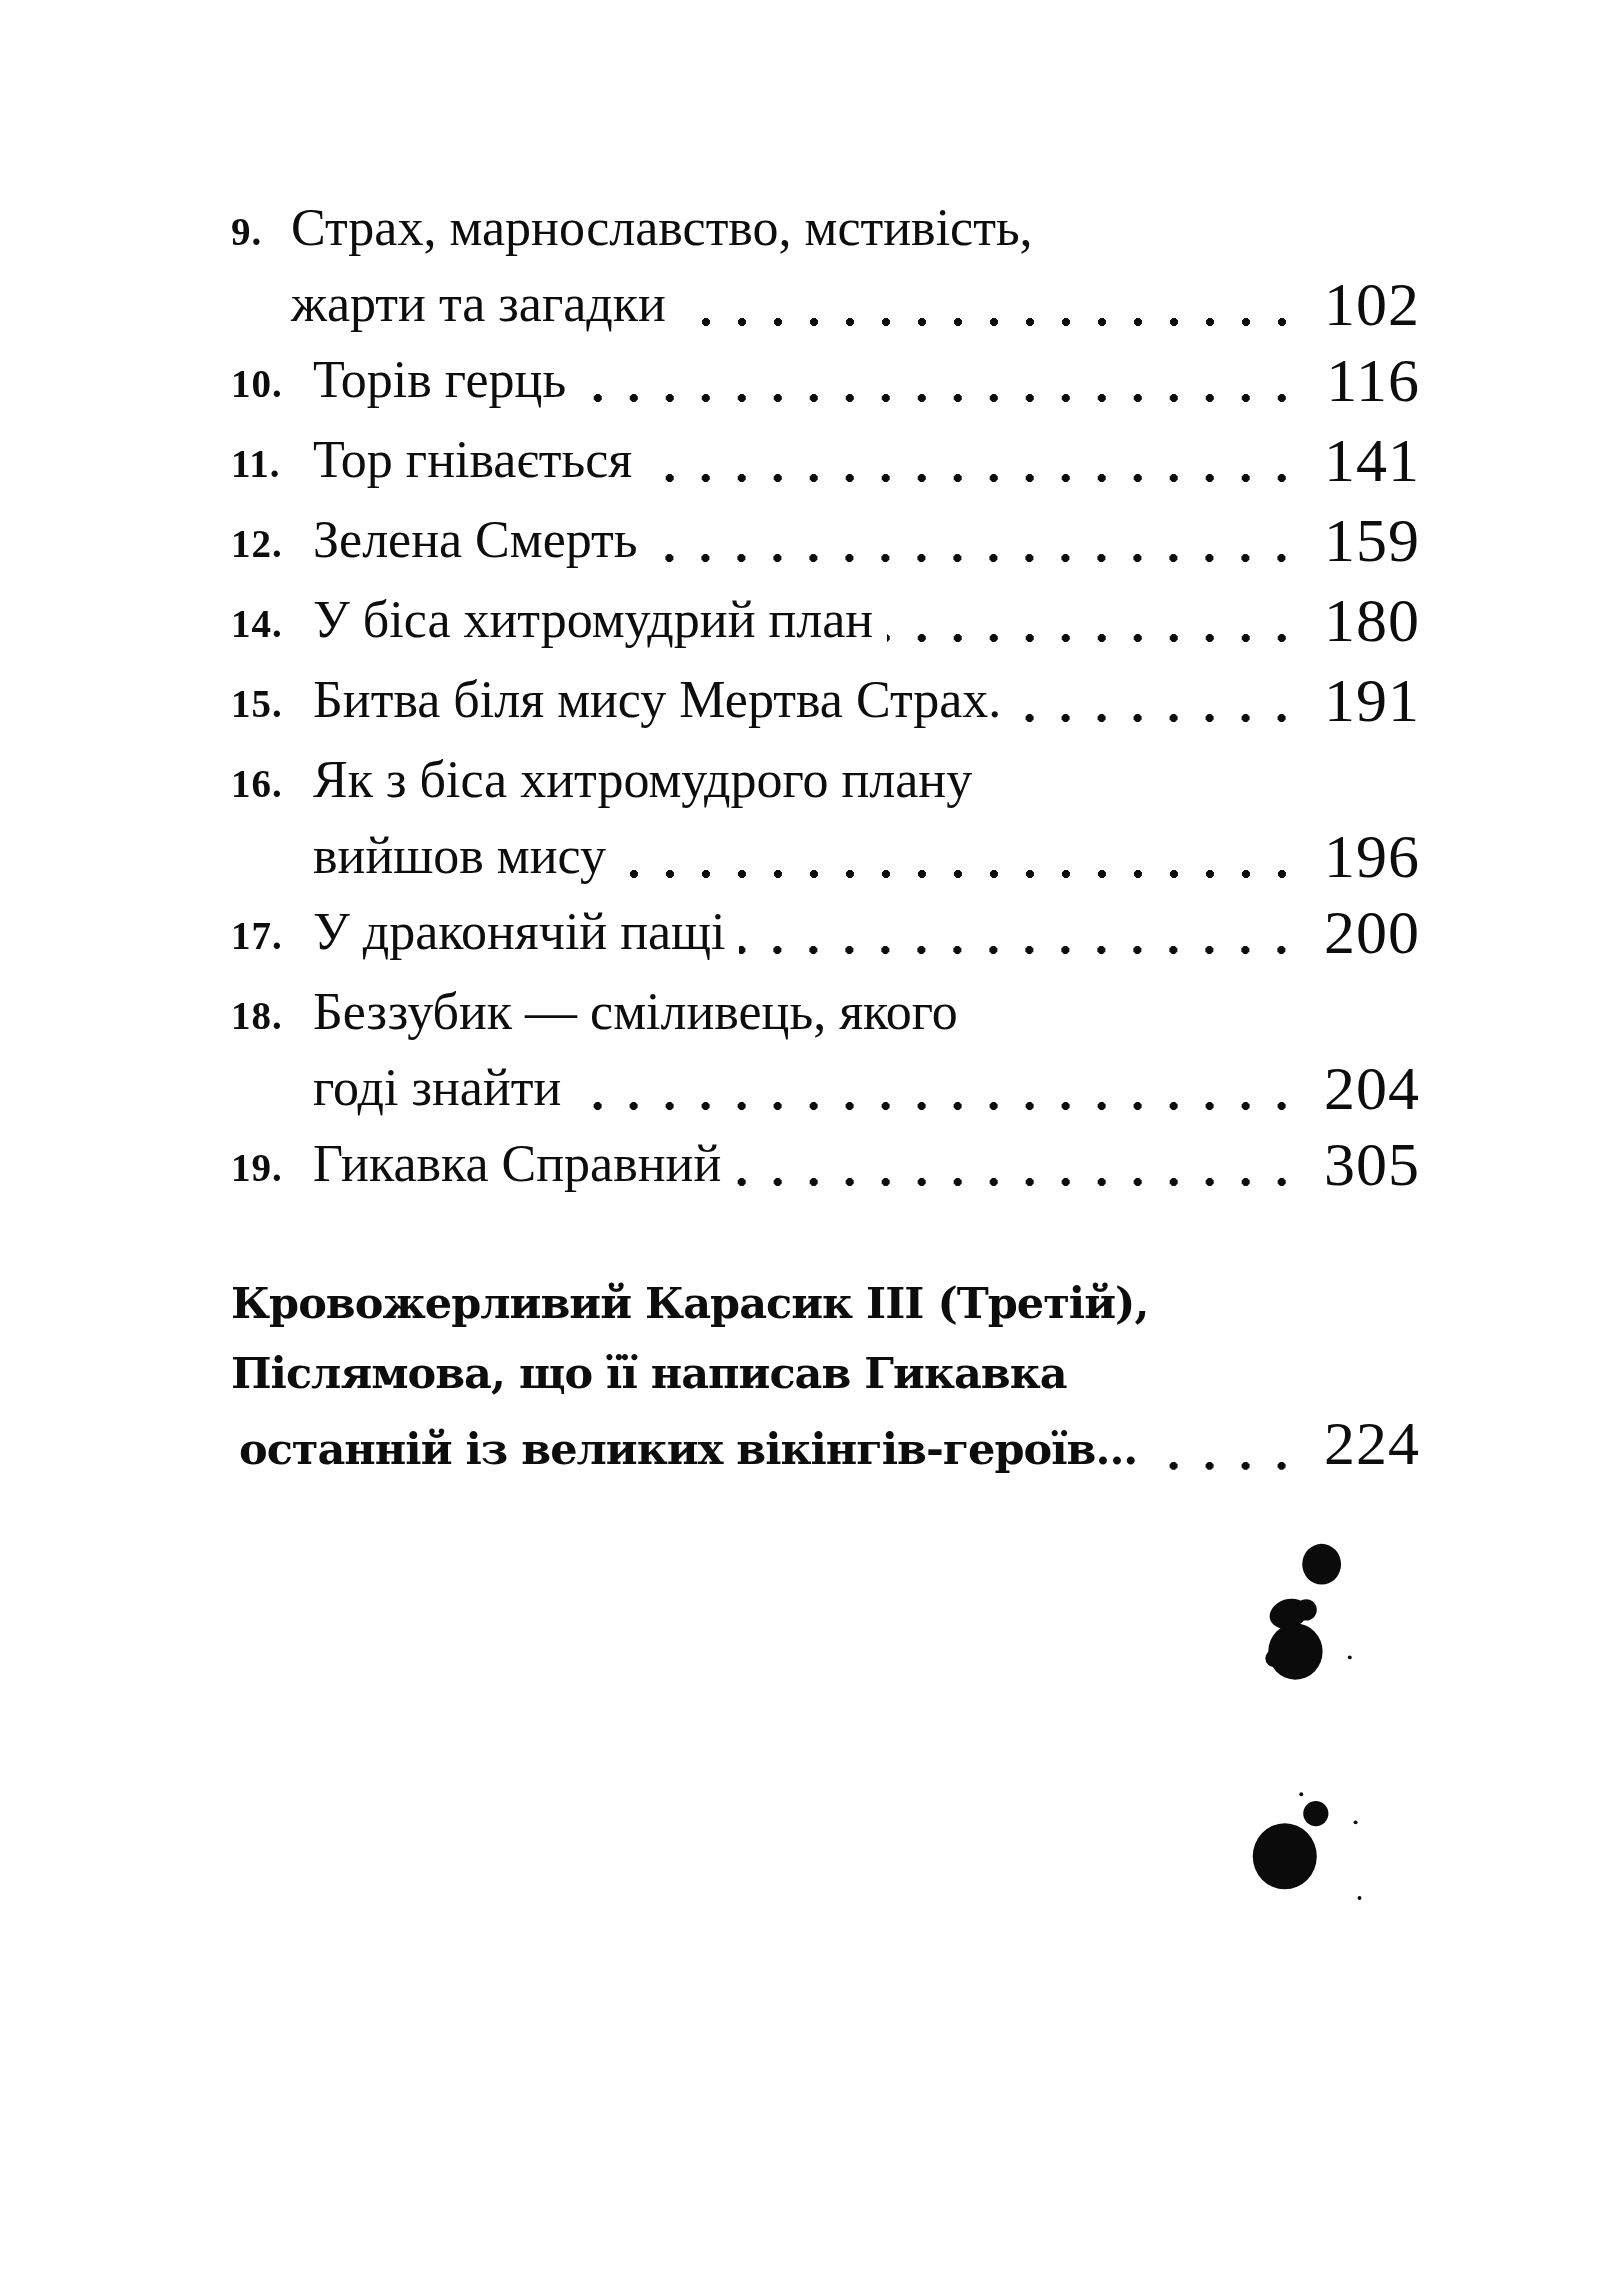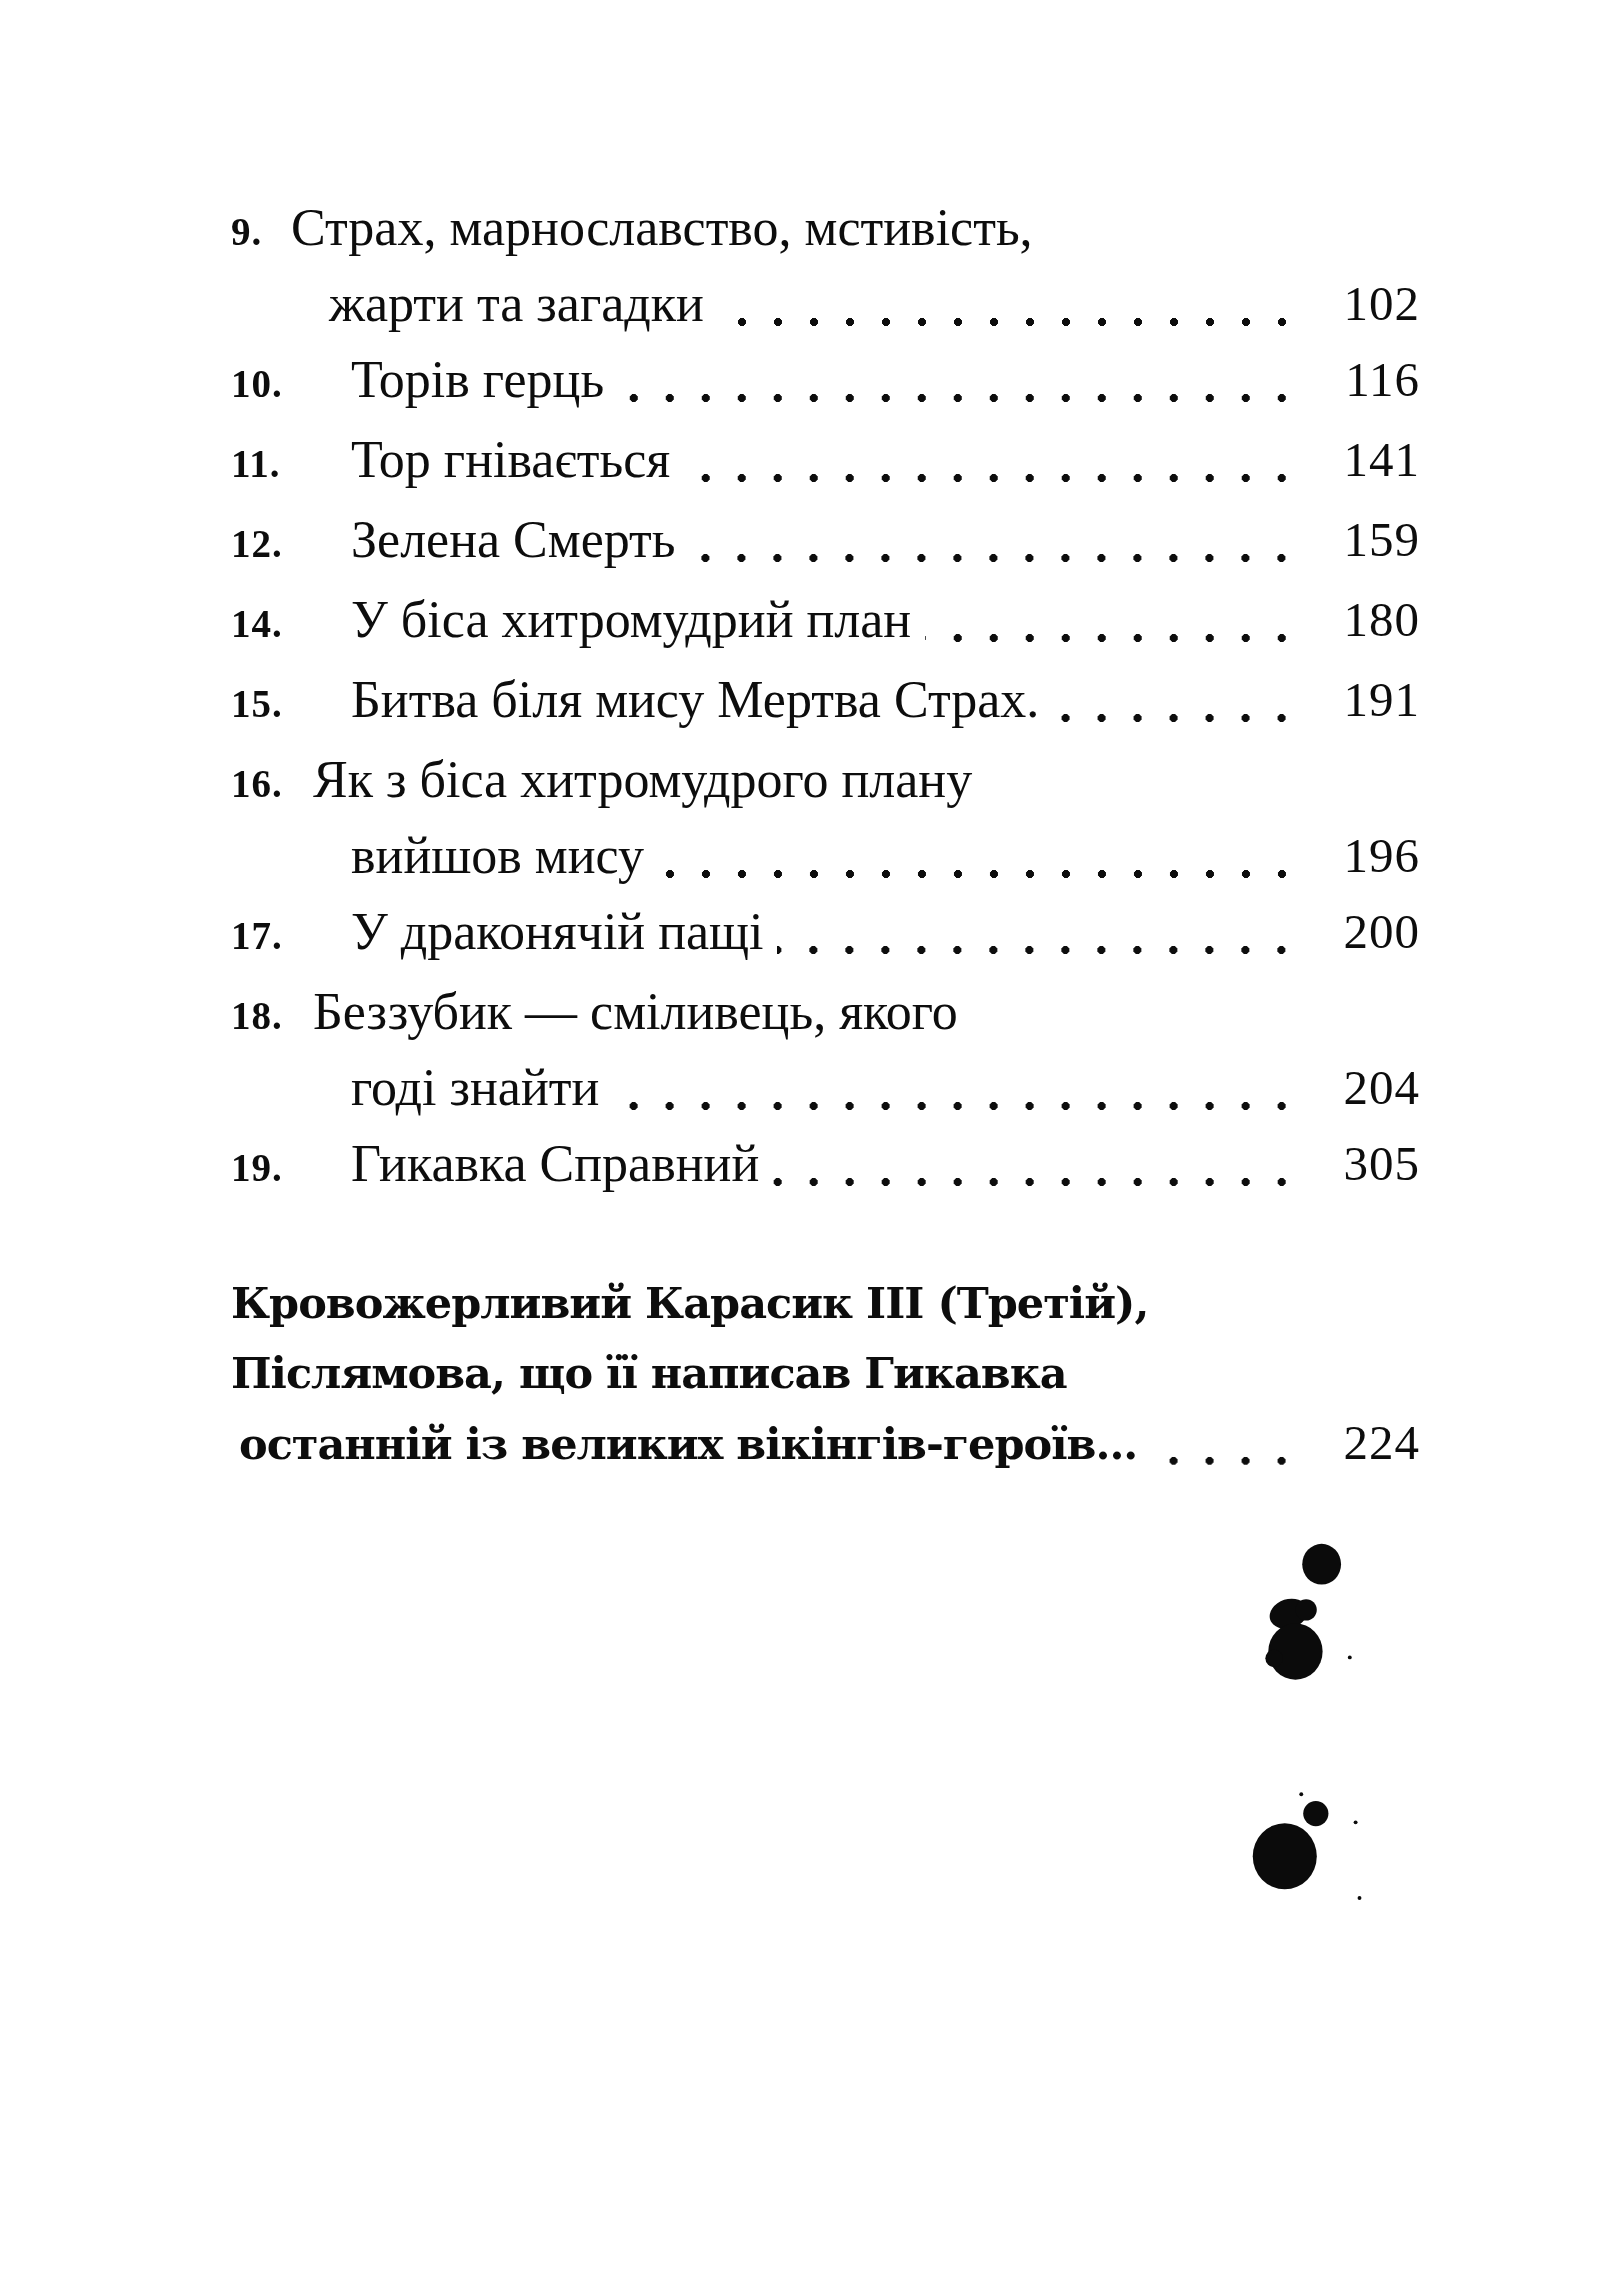--- a/index.html
+++ b/index.html
@@ -18,35 +18,35 @@
   }
   .entry { display:flex; align-items:baseline; }
   .num {
     flex:0 0 82px;
     font-size:39px; font-weight:700;
     line-height:76px; letter-spacing:1px;
   }
   .entry.one-digit .num { flex-basis:60px; }
   .body { flex:1; min-width:0; }
   .tline { font-size:52px; line-height:76px; white-space:nowrap; }
-  .tline.last { display:flex; align-items:center; white-space:normal;margin-left:38px; }
+  .tline.last { display:flex; align-items:center; white-space:normal; }
   .ttext { white-space:nowrap; }
   .leader {
     flex:1 1 auto;
     height:9.7px;
     align-self:flex-end;
     margin:0 17.5px 15.5px 13.6px;
     background-image:radial-gradient(circle 3.9px at center, #0d0d0d 97%, transparent 100%);
     background-size:36px 9.7px;
     background-repeat:repeat-x;
     background-position:right center;
     min-width:36px;
   }
   .pnum {
-    font-size:49px; line-height:76px;
+    font-size:62px; line-height:76px;
     min-width:103px; text-align:right;
     letter-spacing:1px;
   }
   .afterword {
     margin-top:62px;
     font-family:"DejaVu Serif", serif;
     font-weight:700;
     letter-spacing:-1px;
   }
   .aline { font-size:43px; line-height:70px; white-space:nowrap; }

